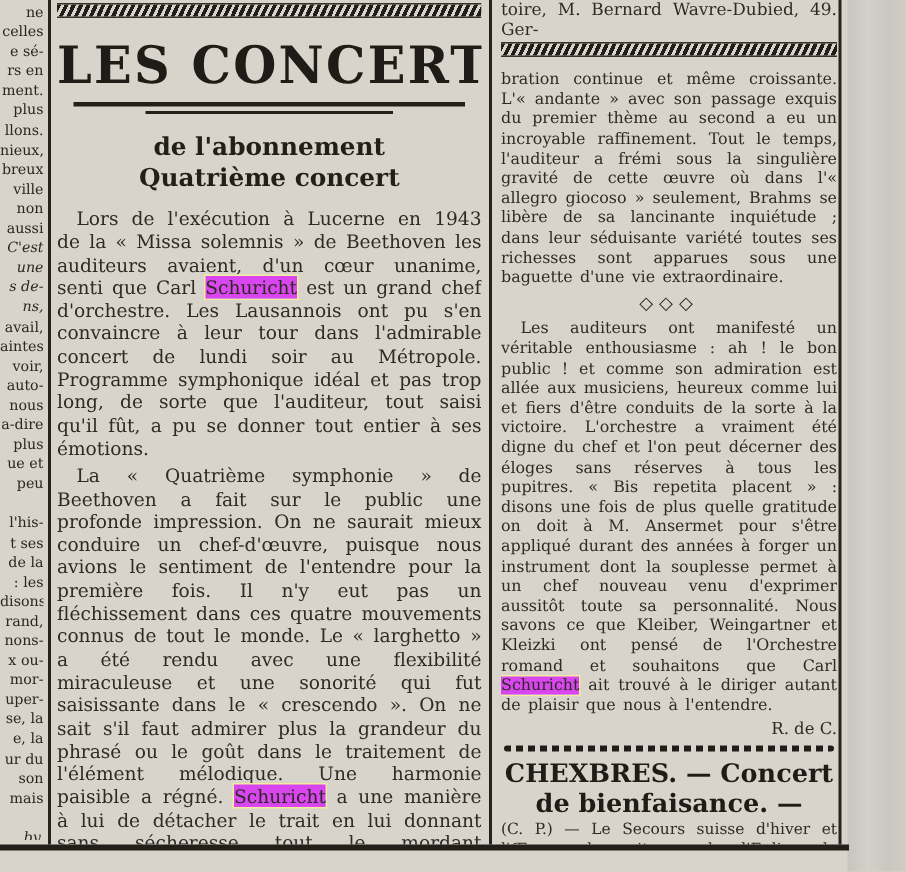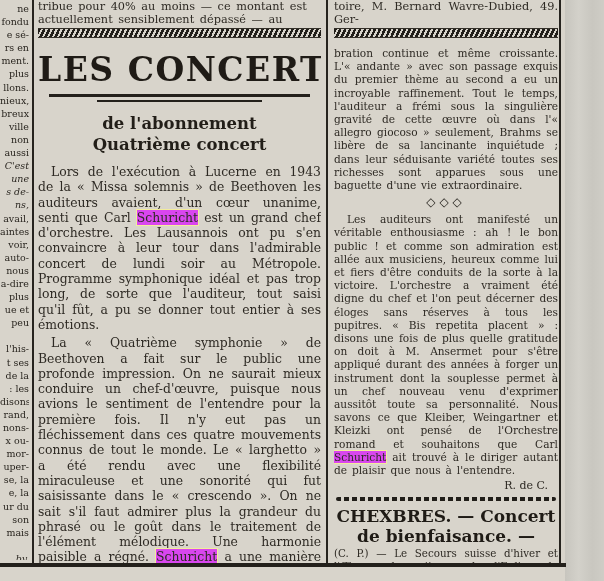--- a/index.html
+++ b/index.html
@@ -43,34 +43,34 @@
   
   .bodytext{margin-top:9px;}
   p.para{margin:0 0 3px;font-size:12.4px;line-height:15.3px;text-align:justify;
     text-indent:13px;word-spacing:1.5px;}
   .col-right p.para{font-size:10.6px;line-height:13.2px;margin:0 0 2px;}
   p.no-indent{text-indent:0;}
   .hl{background:#d946ef;box-shadow:0 0 0 1px #f2ec9c;}
   
   .diamonds{text-align:center;font-family:"DejaVu Sans",sans-serif;font-weight:bold;
     font-size:12px;letter-spacing:4px;margin:3px 0 4px;color:#211e19;}
-  .signature{text-align:right;font-size:11px;padding-right:10px;margin:1px 0 4px;}
+  .signature{text-align:right;font-size:11px;margin:1px 0 4px;}
   .dotrule{height:4px;margin:5px 2px;
     background:repeating-linear-gradient(90deg,#211e19 0 5px,transparent 5px 8px);
     border-radius:2px;}
   
   .chex-header{font-weight:bold;font-size:17px;text-align:center;margin-top:4px;color:#1f1b16;}
   .chex-body{font-size:10.3px;line-height:12.8px;text-align:justify;word-spacing:1.5px;margin-top:1px;}
 </style>
 </head>
 <body>
 
 <div class="margin-col">
     <div>ne</div>
-    <div>fondu</div>
+    <div>celles</div>
     <div>e sé-</div>
     <div>rs en</div>
     <div>ment.</div>
     <div>plus</div>
     <div>llons.</div>
     <div>nieux,</div>
     <div>breux</div>
     <div>ville</div>
     <div>non</div>
     <div>aussi</div>
@@ -107,24 +107,20 @@
     <div class="it">by.</div>
   </div>
 
 <div class="vrule vrule1"></div>
 <div class="vrule vrule2"></div>
 <div class="vrule vrule3"></div>
 <div class="edge"></div>
 <div class="bottom-rule"></div>
 
 <div class="col col-left">
-  <div class="masthead">
-    <div>tribue pour 40% au moins — ce montant est</div>
-    <div>actuellement sensiblement dépassé — au</div>
-  </div>
   <div class="band"></div>
 
   <div class="headline">LES CONCERTS</div>
   <div class="hrule-a"></div>
   <div class="hrule-b"></div>
 
   <div class="subhead">
     <div>de l'abonnement</div>
     <div>Quatrième concert</div>
   </div>

